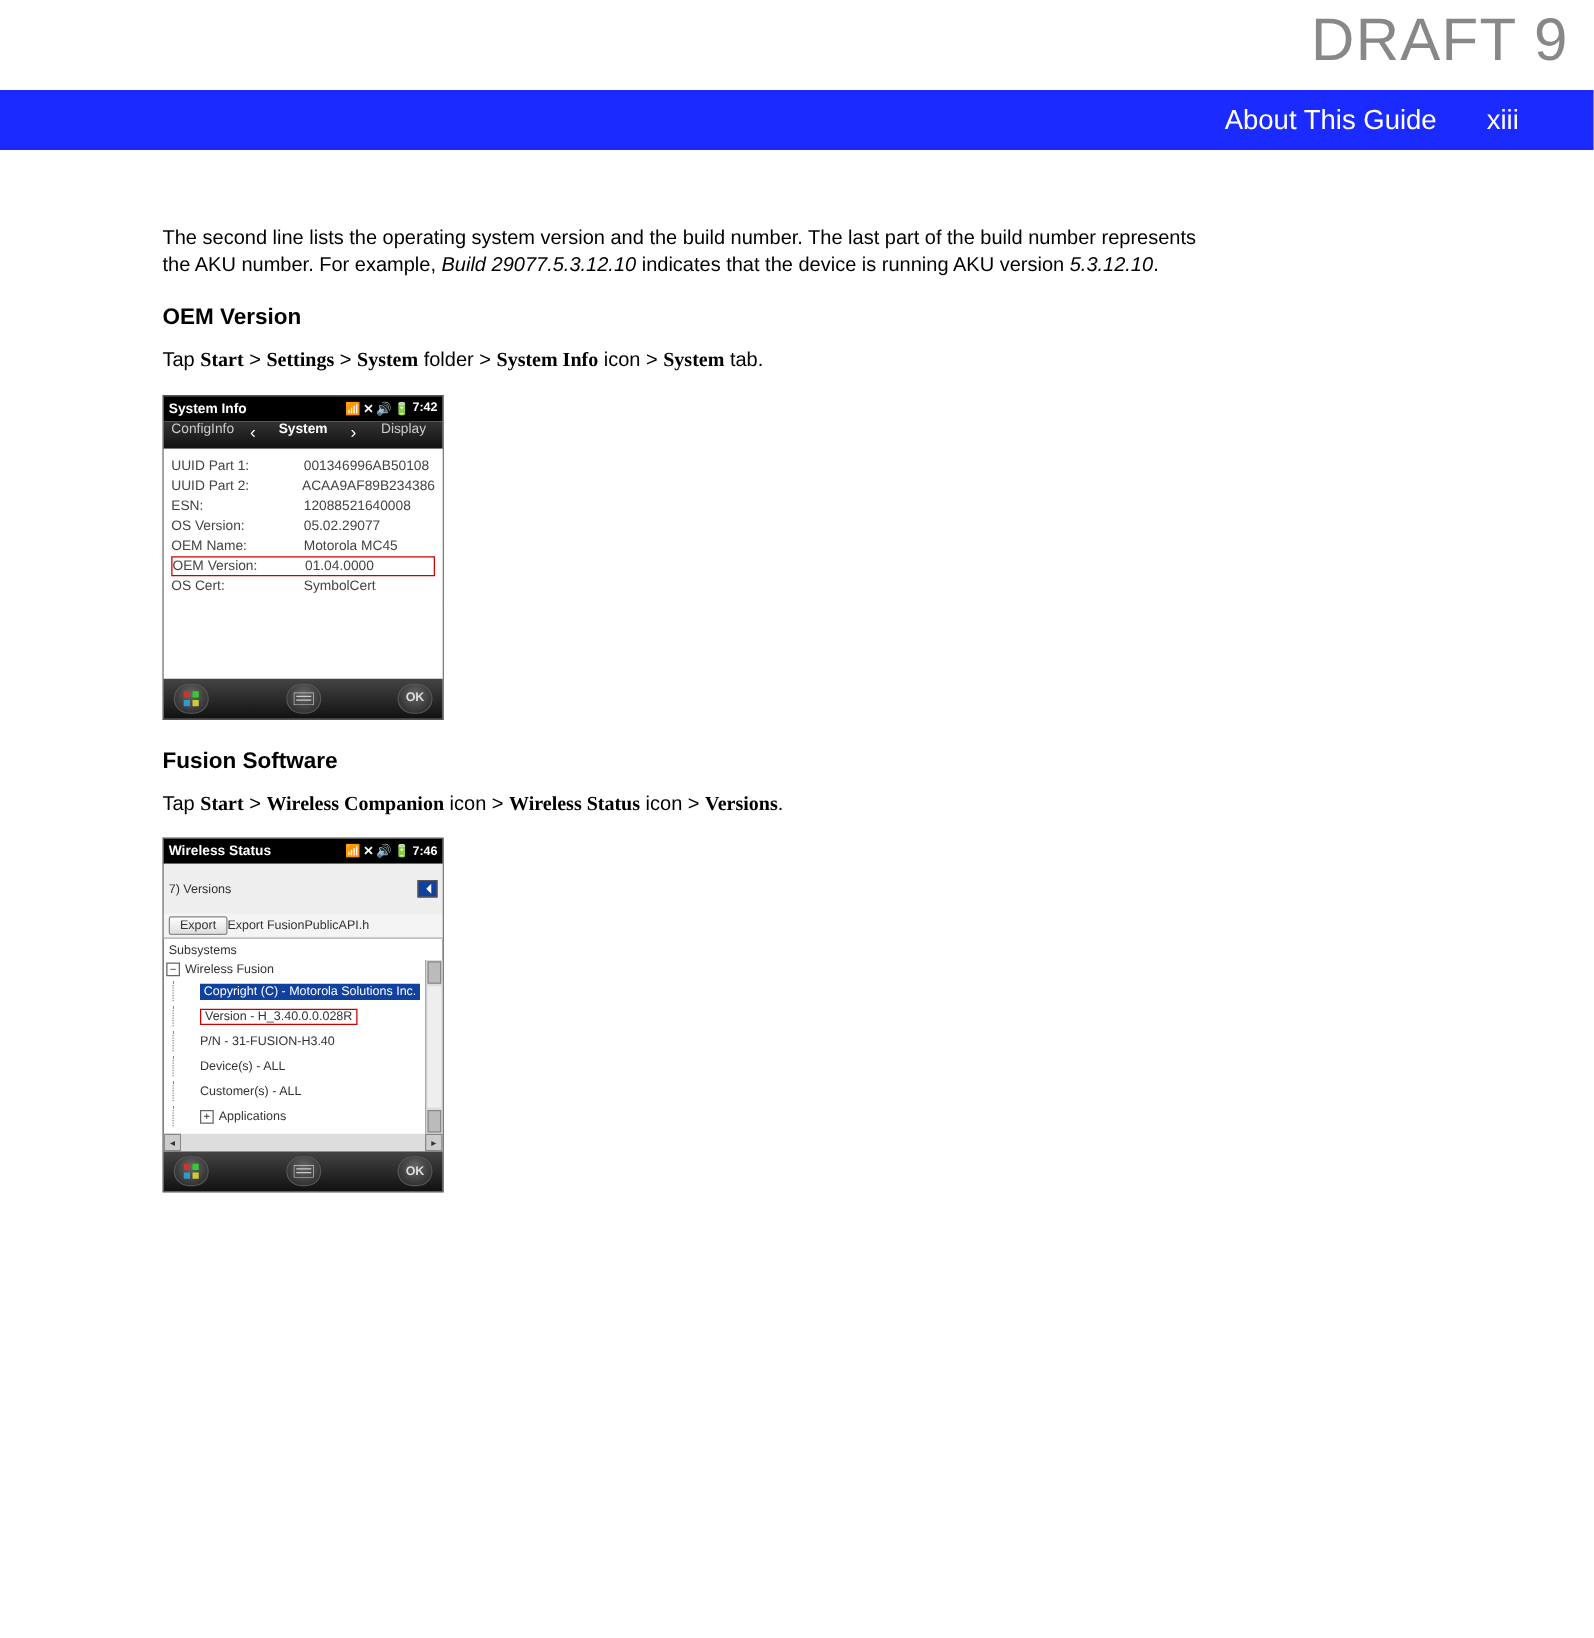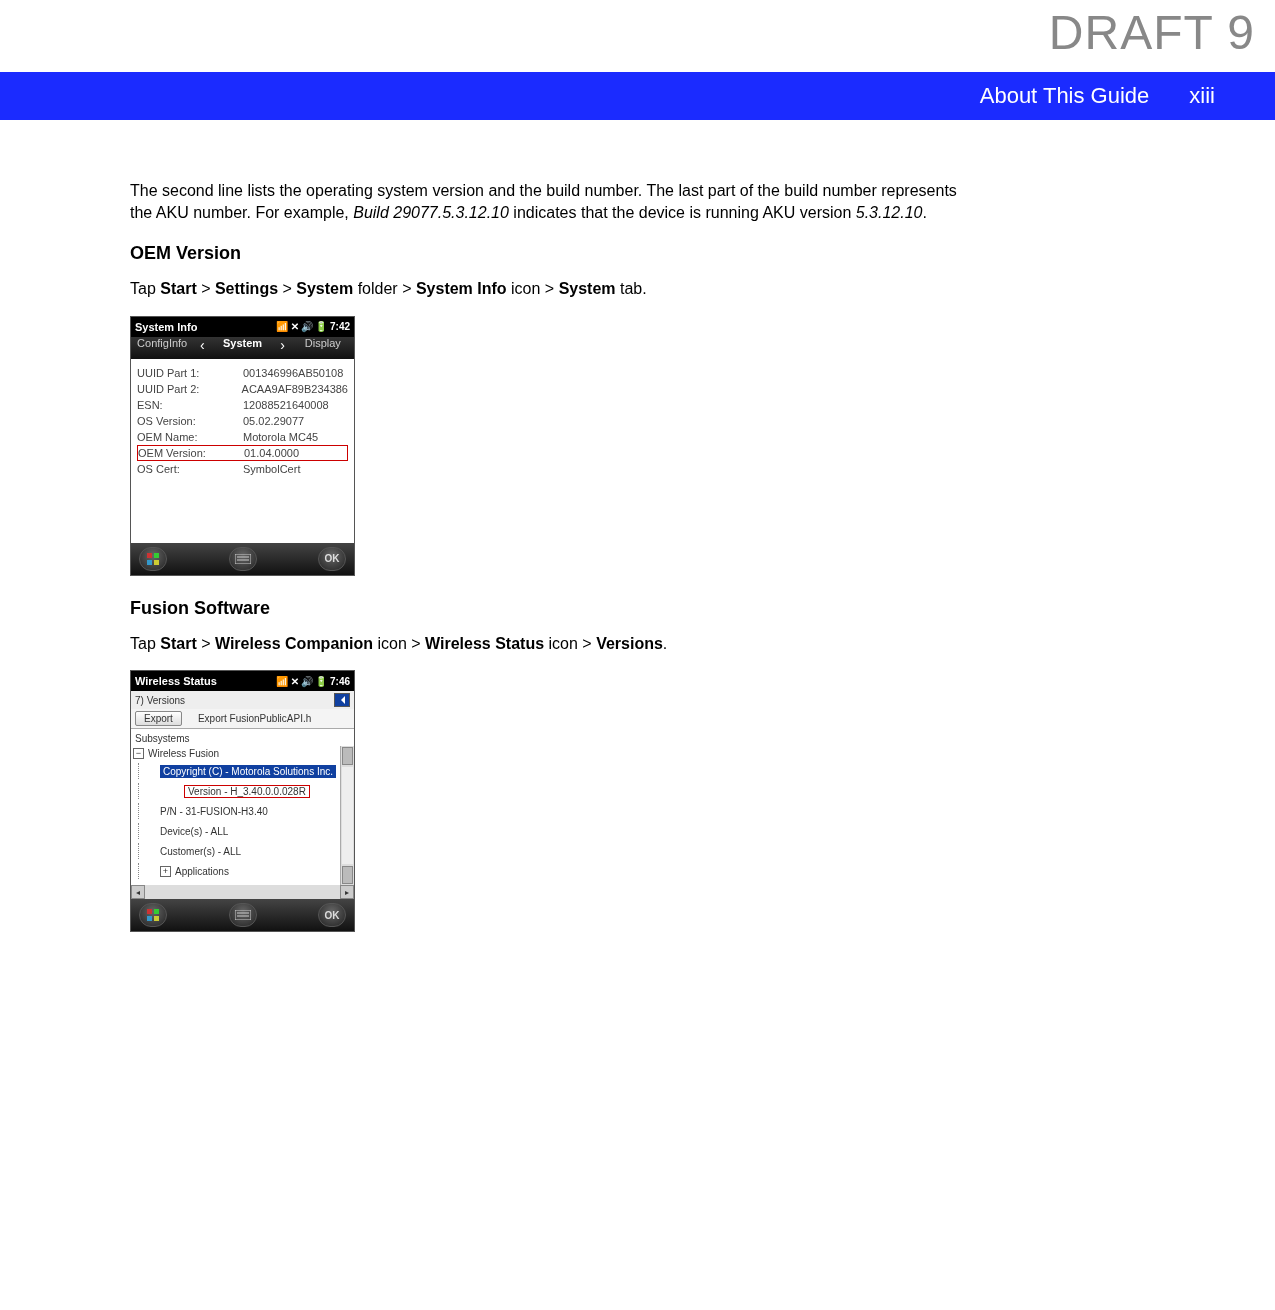--- a/index.html
+++ b/index.html
@@ -32,21 +32,21 @@
   }
   .header-bar .section-title { margin-right: 40px; }
   .content {
     padding: 60px 130px 40px 130px;
     max-width: 1100px;
   }
   .content p { margin-bottom: 16px; line-height: 1.35; font-size: 16px; }
   .content h3 { font-size: 18px; font-weight: bold; margin: 20px 0 14px 0; }
   .italic { font-style: italic; }
   .path-line { font-size: 17px; margin-bottom: 18px; }
-  .path-line b { font-family: Liberation Sans, sans-serif; }
+  .path-line b { font-family: Liberation Serif, serif; }
 
   
   .phone {
     width: 225px;
     border: 1px solid #555;
     background: #fff;
     margin-bottom: 22px;
     font-size: 11px;
     color: #333;
   }
@@ -96,60 +96,60 @@
     display: flex; align-items: center; justify-content: center;
     color: #ddd; font-size: 10px; font-weight: bold;
     border: 1px solid #555;
   }
   .softkeys .btn svg { display:block; }
 
   
   .ws-sub {
     background: #eee;
     font-size: 10px;
-    padding: 2px 4px;
+    padding: 13px 4px;
     color: #333;
     display: flex;
     align-items: center;
     justify-content: space-between;
   }
   .ws-sub .back-arrow {
     width: 16px; height: 14px;
     background: #1040a0;
     border: 1px solid #555;
     position: relative;
   }
   .ws-sub .back-arrow::before {
     content:"";
     position:absolute; left:2px; top:2px;
     border: 4px solid transparent;
     border-right-color: #fff;
   }
   .ws-toolbar {
-    display: flex; align-items: center; gap: 16px;
+    display: flex; align-items: center; gap: 0;
     padding: 2px 4px; background: #f4f4f4; border-bottom: 1px solid #aaa;
     font-size: 10px;
   }
   .ws-toolbar .exp-btn {
     border: 1px solid #888; background: linear-gradient(#fff,#ddd);
     padding: 1px 8px; font-size: 10px; border-radius: 2px;
   }
   .ws-section-label { padding: 4px 4px 2px; font-size: 10px; color: #333; }
   .tree { padding: 0 2px 4px 2px; font-size: 10px; color: #333; position: relative; }
   .tree-item { display: flex; align-items: center; padding: 2px 0; }
   .tree .box {
     width: 11px; height: 11px; border: 1px solid #666;
     display: inline-flex; align-items: center; justify-content: center;
     font-size: 9px; line-height: 1; margin-right: 4px; background: #fff;
   }
   .tree .spacer { display:inline-block; width: 22px; border-left: 1px dotted #888; height: 16px; margin-left: 5px; }
   .tree .sel {
     background: #1040a0; color: #fff; padding: 1px 3px; display: inline-block;
   }
-  .tree .redbox { border: 1px solid #c00; padding: 0px 3px; display: inline-block; margin-left: 24px; }
+  .tree .redbox { border: 1px solid #c00; padding: 0px 3px; display: inline-block; }
   .tree-scroll { display:flex; }
   .tree-scroll .tree-col { flex:1; }
   .tree-scroll .vscroll, .hscroll .track {
     background: #ddd; border-left: 1px solid #aaa;
   }
   .vscroll { width: 14px; display:flex; flex-direction:column; }
   .vscroll .thumb { background: #bbb; border:1px solid #888; margin:1px; }
   .hscroll { height: 14px; display:flex; }
   .hscroll .cap { width:14px; background:#ccc; border:1px solid #888; display:flex; align-items:center; justify-content:center; font-size:8px; }
   .hscroll .trackmid { flex:1; background:#ddd; }

